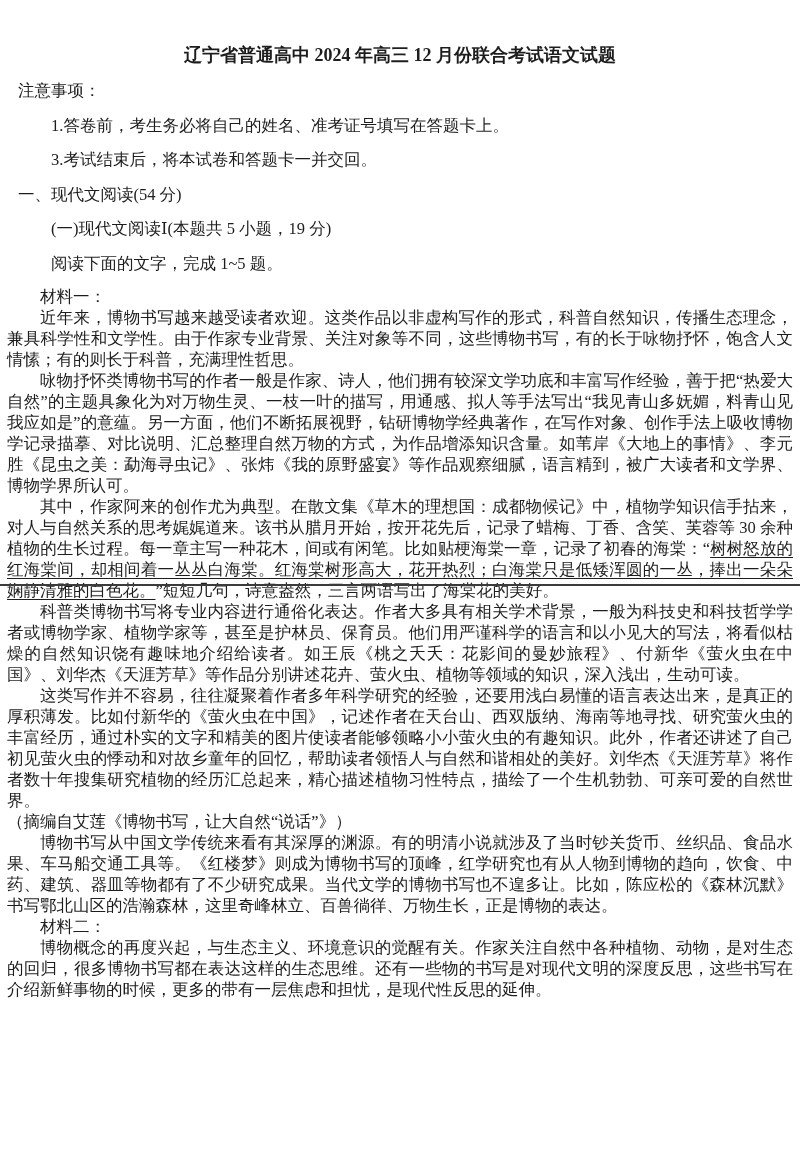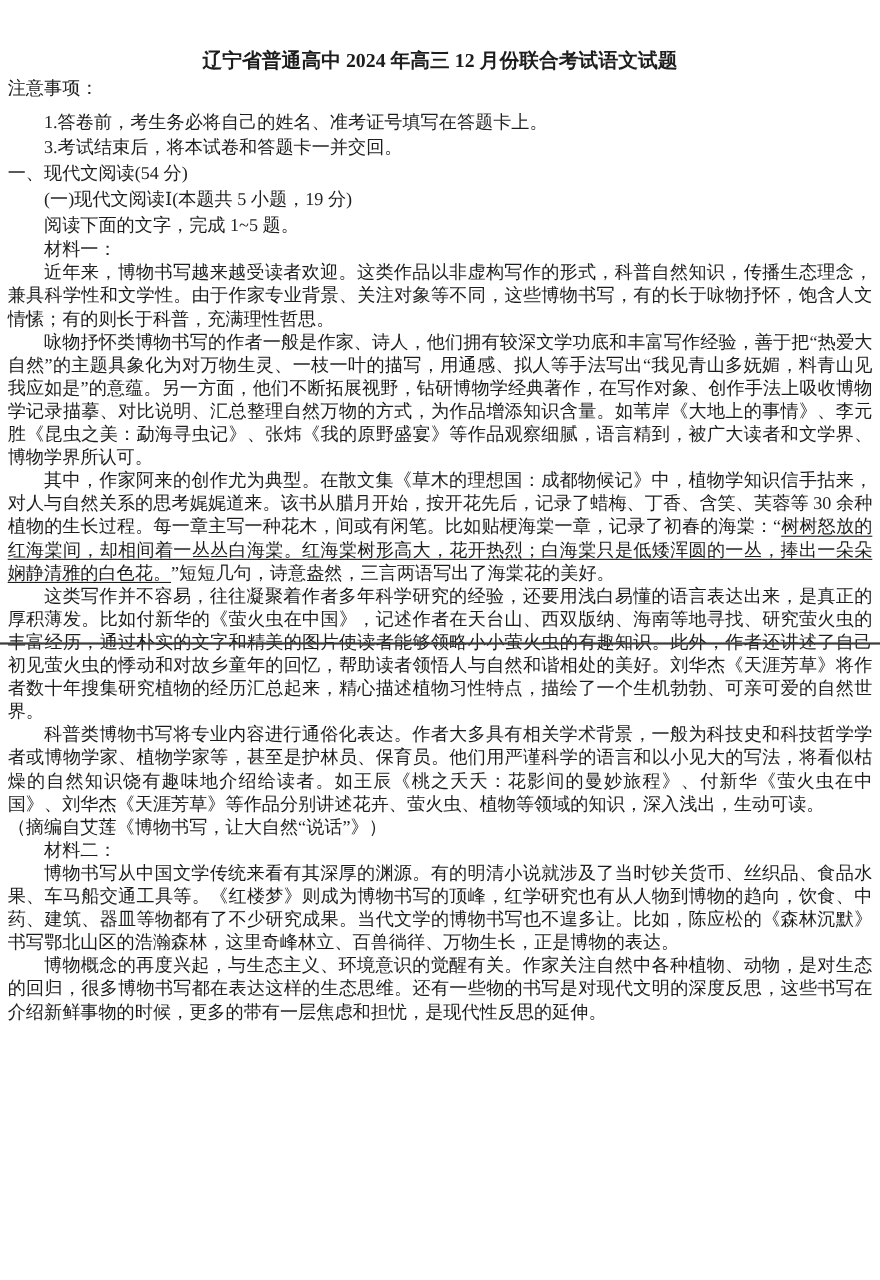--- a/index.html
+++ b/index.html
@@ -20,21 +20,21 @@
     color: #1d1d1d;
   }
   .title {
     margin: 42px 0 0 0;
     font-size: 18px;
     font-weight: 700;
     text-align: center;
     line-height: 26px;
   }
   .head p {
-    margin: 0;
+    margin: 11px;
     font-size: 16.5px;
     line-height: 23.5px;
     text-align: justify;
   }
   .indent { text-indent: 2em; }
   .notice-items { margin-top: 7px; }
   .instruction-line { margin-top: 8px; }
   .body-text p {
     margin: 0;
     font-size: 16.5px;
@@ -80,25 +80,25 @@
     <p class="indent">(一)现代文阅读Ⅰ(本题共 5 小题，19 分)</p>
     <p class="indent instruction-line">阅读下面的文字，完成 1~5 题。</p>
   </div>
 
   <div class="body-text">
 
     <p class="indent material-label-one">材料一：</p>
     <p class="indent">近年来，博物书写越来越受读者欢迎。这类作品以非虚构写作的形式，科普自然知识，传播生态理念，兼具科学性和文学性。由于作家专业背景、关注对象等不同，这些博物书写，有的长于咏物抒怀，饱含人文情愫；有的则长于科普，充满理性哲思。</p>
     <p class="indent">咏物抒怀类博物书写的作者一般是作家、诗人，他们拥有较深文学功底和丰富写作经验，善于把“热爱大自然”的主题具象化为对万物生灵、一枝一叶的描写，用通感、拟人等手法写出“我见青山多妩媚，料青山见我应如是”的意蕴。另一方面，他们不断拓展视野，钻研博物学经典著作，在写作对象、创作手法上吸收博物学记录描摹、对比说明、汇总整理自然万物的方式，为作品增添知识含量。如苇岸《大地上的事情》、李元胜《昆虫之美：勐海寻虫记》、张炜《我的原野盛宴》等作品观察细腻，语言精到，被广大读者和文学界、博物学界所认可。</p>
     <p class="indent"><span>其中，作家阿来的创作尤为典型。在散文集《草木的理想国：成都物候记》中，植物学知识信手拈来，对人与自然关系的思考娓娓道来。该书从腊月开始，按开花先后，记录了蜡梅、丁香、含笑、芙蓉等 30 余种植物的生长过程。每一章主写一种花木，间或有闲笔。比如贴梗海棠一章，记录了初春的海棠：“</span><span class="underlined">树树怒放的红海棠间，却相间着一丛丛白海棠。红海棠树形高大，花开热烈；白海棠只是低矮浑圆的一丛，捧出一朵朵娴静清雅的白色花。</span><span>”短短几句，诗意盎然，三言两语写出了海棠花的美好。</span></p>
+    <p class="indent">科普类博物书写将专业内容进行通俗化表达。作者大多具有相关学术背景，一般为科技史和科技哲学学者或博物学家、植物学家等，甚至是护林员、保育员。他们用严谨科学的语言和以小见大的写法，将看似枯燥的自然知识饶有趣味地介绍给读者。如王辰《桃之夭夭：花影间的曼妙旅程》、付新华《萤火虫在中国》、刘华杰《天涯芳草》等作品分别讲述花卉、萤火虫、植物等领域的知识，深入浅出，生动可读。</p>
     <p class="indent">这类写作并不容易，往往凝聚着作者多年科学研究的经验，还要用浅白易懂的语言表达出来，是真正的厚积薄发。比如付新华的《萤火虫在中国》，记述作者在天台山、西双版纳、海南等地寻找、研究萤火虫的丰富经历，通过朴实的文字和精美的图片使读者能够领略小小萤火虫的有趣知识。此外，作者还讲述了自己初见萤火虫的悸动和对故乡童年的回忆，帮助读者领悟人与自然和谐相处的美好。刘华杰《天涯芳草》将作者数十年搜集研究植物的经历汇总起来，精心描述植物习性特点，描绘了一个生机勃勃、可亲可爱的自然世界。</p>
-    <p class="indent">科普类博物书写将专业内容进行通俗化表达。作者大多具有相关学术背景，一般为科技史和科技哲学学者或博物学家、植物学家等，甚至是护林员、保育员。他们用严谨科学的语言和以小见大的写法，将看似枯燥的自然知识饶有趣味地介绍给读者。如王辰《桃之夭夭：花影间的曼妙旅程》、付新华《萤火虫在中国》、刘华杰《天涯芳草》等作品分别讲述花卉、萤火虫、植物等领域的知识，深入浅出，生动可读。</p>
     <p class="attribution">（摘编自艾莲《博物书写，让大自然“说话”》）</p>
 
+    <p class="indent">博物书写从中国文学传统来看有其深厚的渊源。有的明清小说就涉及了当时钞关货币、丝织品、食品水果、车马船交通工具等。《红楼梦》则成为博物书写的顶峰，红学研究也有从人物到博物的趋向，饮食、中药、建筑、器皿等物都有了不少研究成果。当代文学的博物书写也不遑多让。比如，陈应松的《森林沉默》书写鄂北山区的浩瀚森林，这里奇峰林立、百兽徜徉、万物生长，正是博物的表达。</p>
     <p class="indent material-label-two">材料二：</p>
-    <p class="indent">博物书写从中国文学传统来看有其深厚的渊源。有的明清小说就涉及了当时钞关货币、丝织品、食品水果、车马船交通工具等。《红楼梦》则成为博物书写的顶峰，红学研究也有从人物到博物的趋向，饮食、中药、建筑、器皿等物都有了不少研究成果。当代文学的博物书写也不遑多让。比如，陈应松的《森林沉默》书写鄂北山区的浩瀚森林，这里奇峰林立、百兽徜徉、万物生长，正是博物的表达。</p>
     <p class="indent para-gap">博物概念的再度兴起，与生态主义、环境意识的觉醒有关。作家关注自然中各种植物、动物，是对生态的回归，很多博物书写都在表达这样的生态思维。还有一些物的书写是对现代文明的深度反思，这些书写在介绍新鲜事物的时候，更多的带有一层焦虑和担忧，是现代性反思的延伸。</p>
 
   </div>
 
   <div class="full-line"></div>
 
 </div>
 
 </body></html>

